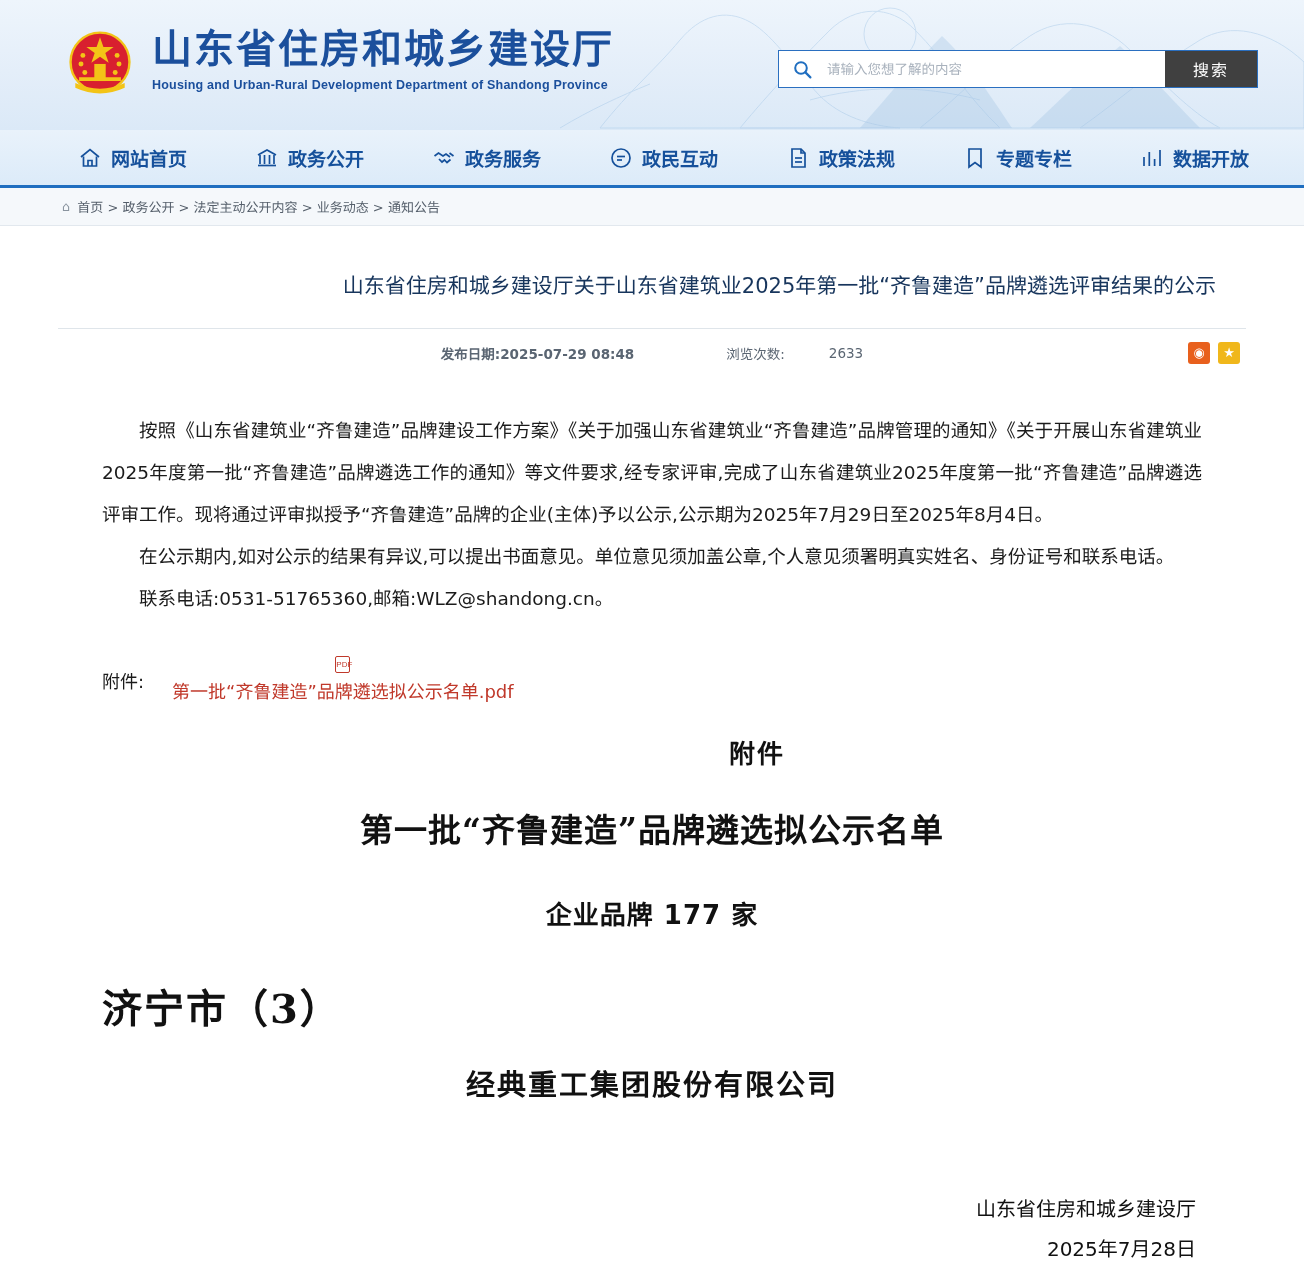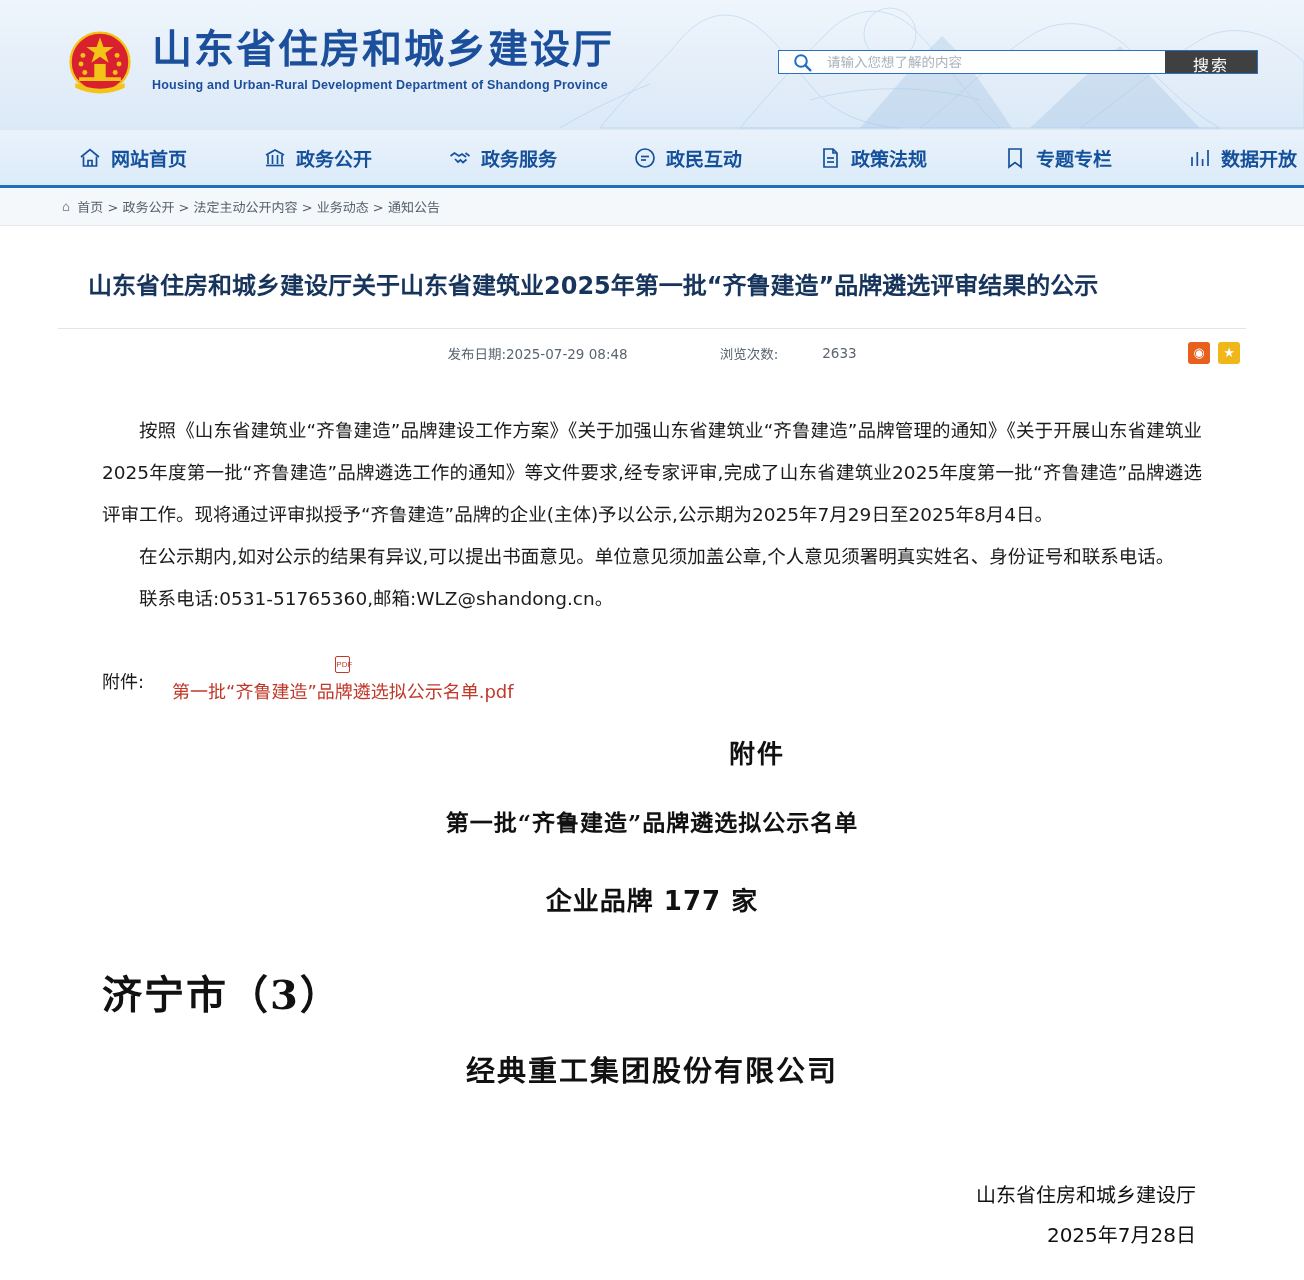--- a/index.html
+++ b/index.html
@@ -53,21 +53,21 @@
     font-weight: bold;
     color: #1b4f9c;
     letter-spacing: .2px;
     margin-top: 2px;
     white-space: nowrap;
   }
 
   .searchbox {
     position: absolute;
     right: 46px; top: 50px;
-    width: 480px; height: 24px;
+    width: 480px; height: 38px;
     display: flex;
     border: 1px solid #2a6fc0;
     background: #ffffff;
   }
   .search-icon-wrap {
     width: 46px;
     display: flex; align-items: center; justify-content: center;
   }
   .search-input {
     flex: 1;
@@ -90,21 +90,21 @@
   }
 
   
   .nav {
     height: 58px;
     background: linear-gradient(180deg, #e9f2fb 0%, #dcebf9 100%);
     border-bottom: 3px solid #1f6ec0;
     display: flex;
     align-items: center;
     padding: 0 48px;
-    gap: 16px;
+    gap: 8px;
   }
   .nav-item {
     display: flex;
     align-items: center;
     gap: 9px;
     padding: 0 30px;
     height: 100%;
     cursor: pointer;
     white-space: nowrap;
   }
@@ -129,40 +129,40 @@
     color: #555f6b;
     gap: 7px;
   }
   .breadcrumb .home-ico { color: #8a949f; font-size: 13px; }
 
   
   .article {
     padding: 0 58px;
   }
   .art-title {
-    text-align: left;
-    font-family: "DejaVu Sans", sans-serif;
-    font-size: 24px;
-    font-weight: bold;
+    text-align: right;
+    font-family: "DejaVu Sans", sans-serif;
+    font-size: 21px;
+    font-weight: normal;
     color: #17355c;
     line-height: 36px;
     padding: 42px 30px 24px;
   }
   .meta-bar {
     border-top: 1px solid #dfe5ea;
     height: 48px;
     display: flex;
     align-items: center;
     justify-content: center;
     position: relative;
     font-family: "DejaVu Sans", sans-serif;
     font-size: 13.5px;
     color: #5a6572;
   }
-  .meta-date { margin-right: 92px; }
+  .meta-date { margin-right: 92px; font-weight: bold; }
   .meta-views-label { margin-right: 44px; }
   .meta-icons {
     position: absolute;
     right: 6px; top: 50%;
     transform: translateY(-50%);
     display: flex; gap: 8px;
   }
   .share-ico {
     width: 22px; height: 22px;
     border-radius: 3px;
@@ -223,21 +223,21 @@
   }
   .doc-attach-label {
     font-size: 26px;
     font-weight: bold;
     margin-left: 210px;
     letter-spacing: 2px;
     text-align: center;
   }
   .doc-h1 {
     text-align: center;
-    font-size: 23px;
+    font-size: 33px;
     font-weight: bold;
     letter-spacing: 1px;
     margin-top: 34px;
   }
   .doc-h2 {
     text-align: center;
     font-family: "DejaVu Sans", sans-serif;
     font-size: 26px;
     font-weight: bold;
     margin-top: 42px;

